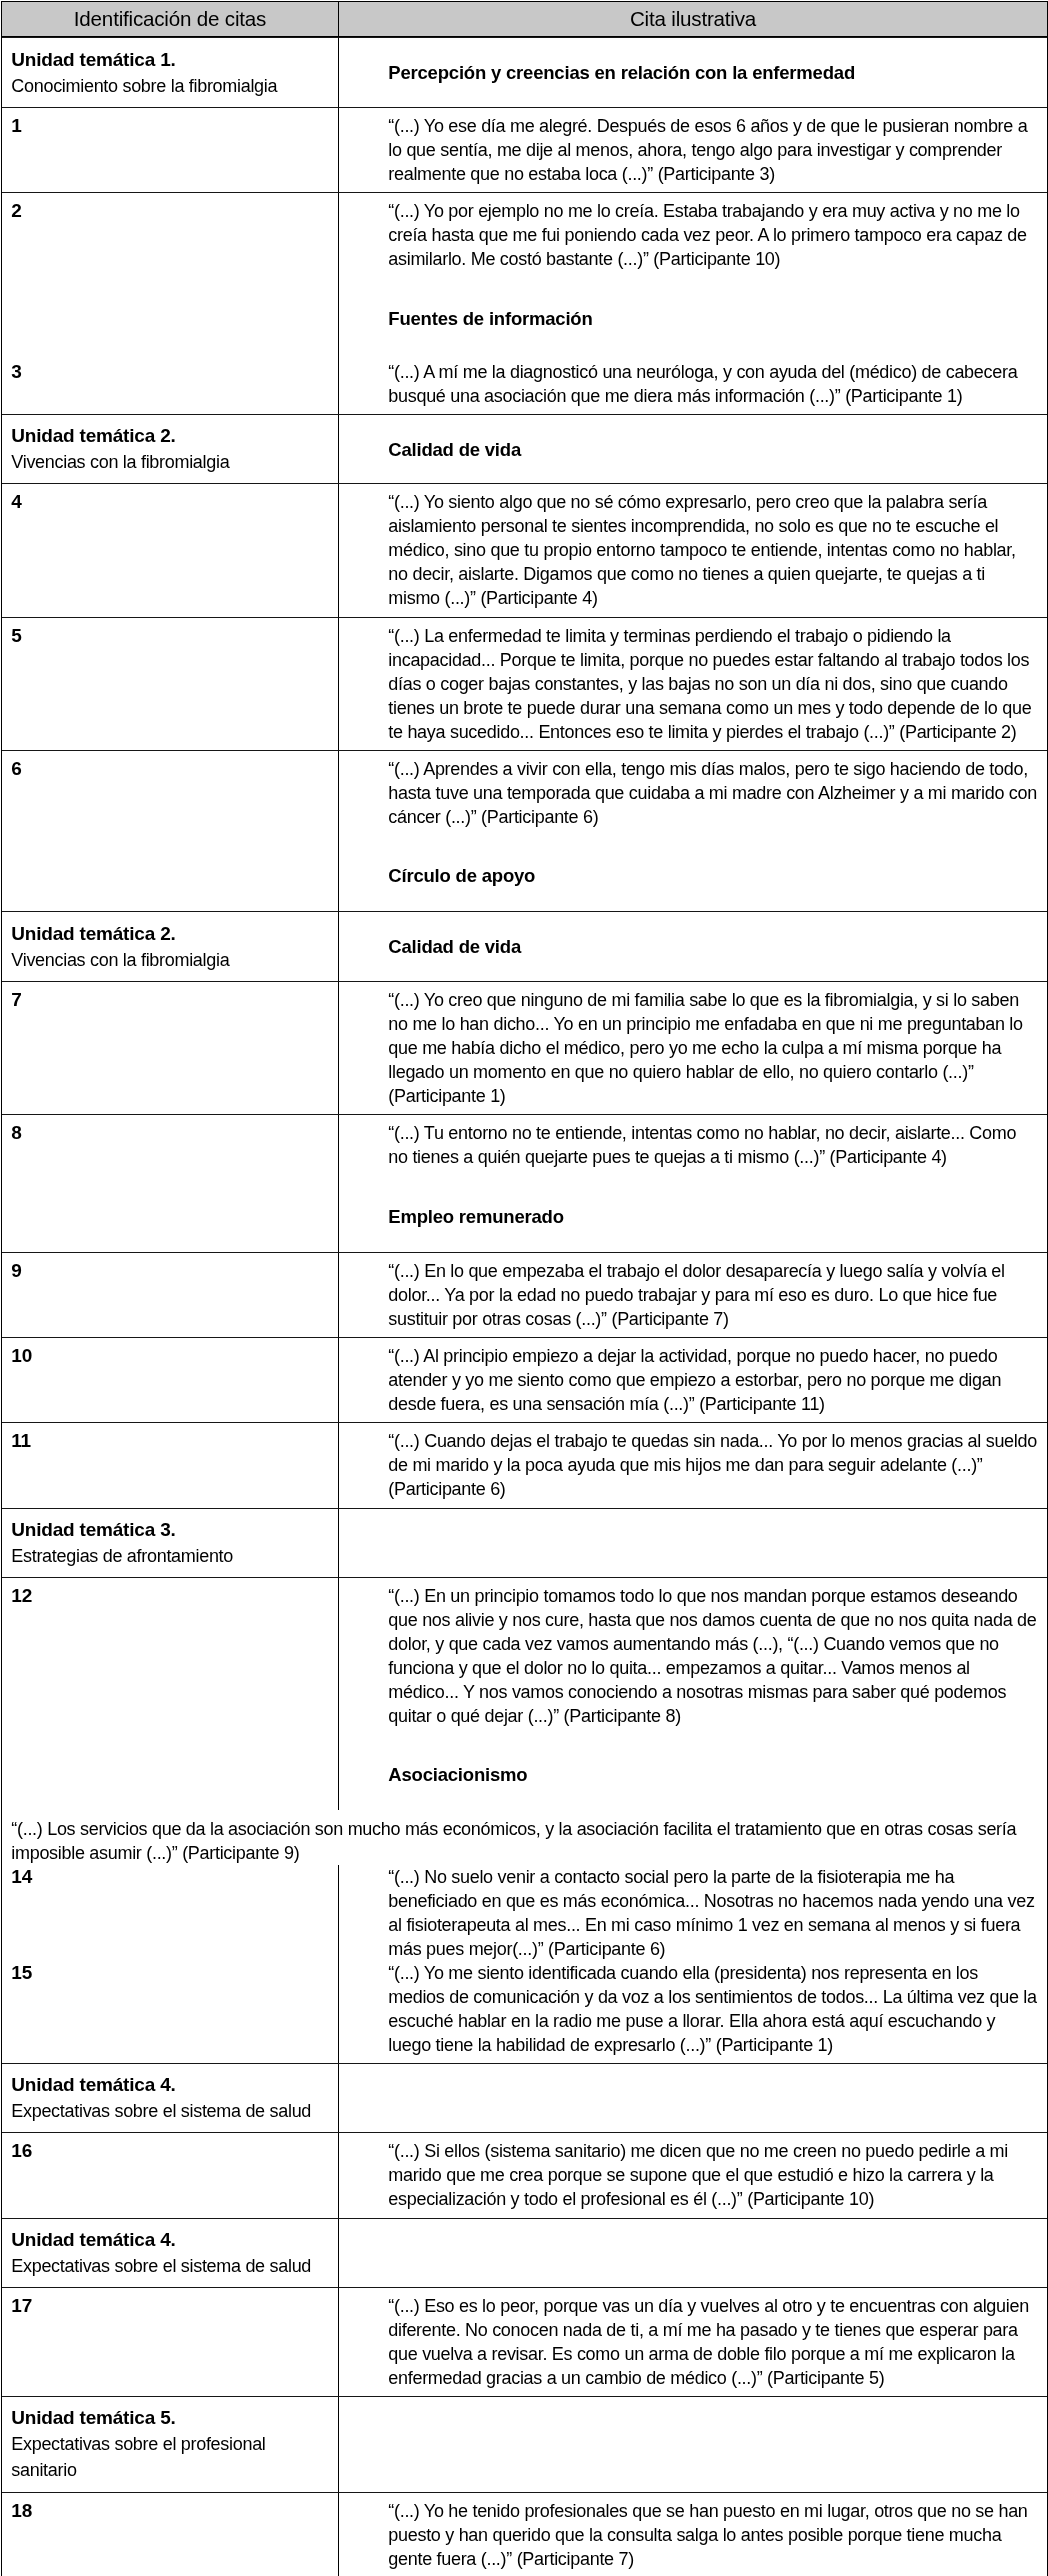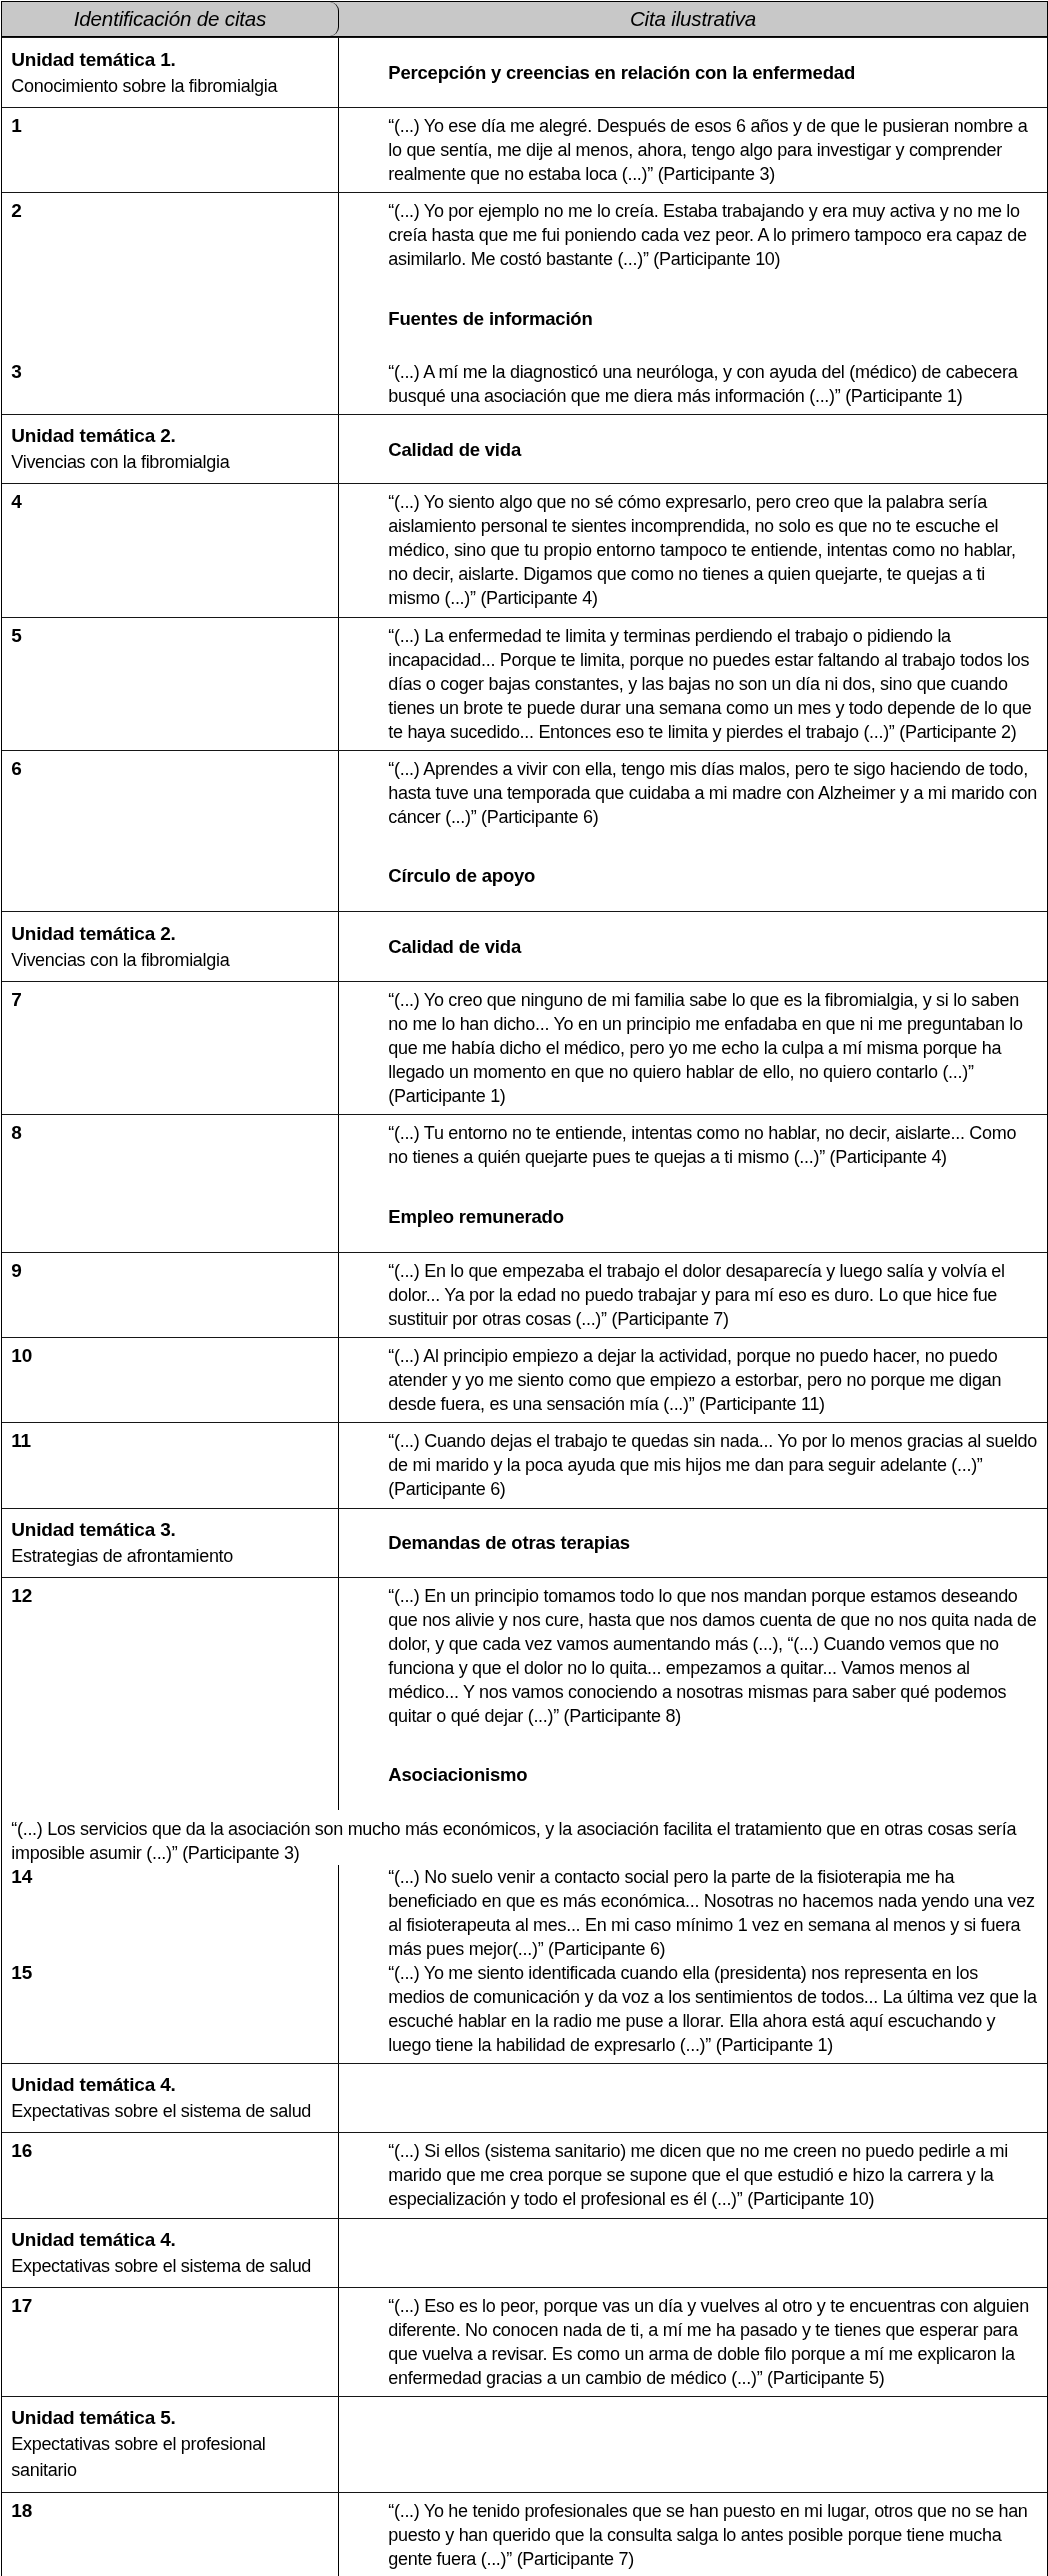--- a/index.html
+++ b/index.html
@@ -1,22 +1,22 @@
 <!DOCTYPE html>
 <html style="font-size:8.2px"><head>
 <meta charset="utf-8">
 <style>
   html,body{margin:0;padding:0;background:#ffffff;}
   body{width:1049px;font-family:"Liberation Sans","DejaVu Sans",sans-serif;color:#000;}
   .tablewrap{margin:1px;}
   .ctable{border:1.5px solid #000;border-bottom-width:3.1px;background:#fff;}
   
   .thead{display:flex;background:#c8c8c8;border-bottom:1.5px solid #000;}
-  .thead .hcell{box-sizing:border-box;padding:5.2px 6.2px;font-size:20.6px;font-style:italic;
-    display:flex;align-items:center;justify-content:center;text-align:center;letter-spacing:-0.2px;border-radius:9px;}
+  .thead .hcell{box-sizing:border-box;padding:5.2px 6.2px;font-size:20.6px;
+    display:flex;align-items:center;justify-content:center;text-align:center;letter-spacing:-0.2px;}
   .thead .h1{width:337px;flex:0 0 337px;border-right:1.5px solid #000;}
   .thead .h2{flex:1;}
   
   .row{display:flex;border-top:1.5px solid #161616;gap:40px;}
   .row:first-of-type{border-top:none;}
   .row.m{border-top:none;}
   .cl{width:337px;flex:0 0 337px;border-right:1.5px solid #000;box-sizing:border-box;padding:6.2px 9.3px;}
   .cr{flex:1;box-sizing:border-box;padding:6.2px 9.3px;}
   .row.nb .cl,.row.nb .cr{padding-bottom:0;}
   .row.nt .cl,.row.nt .cr{padding-top:0;}
@@ -192,44 +192,41 @@
       <div class="cr">
           <div class="q">“(...) Cuando dejas el trabajo te quedas sin nada... Yo por lo menos gracias al sueldo de mi marido y la poca ayuda que mis hijos me dan para seguir adelante (...)” (Participante 6)</div>
         </div>
     </div>
 
     <div class="row sec">
       <div class="cl">
         <div class="unit">Unidad temática 3.</div>
         <div class="theme">Estrategias de afrontamiento</div>
       </div>
-      <div class="cr">
-        <div class="subtheme">Demandas de otras terapias</div>
-      </div>
     </div>
 
     <div class="row">
       <div class="cl">
           <div class="num">12</div>
         </div>
       <div class="cr">
           <div class="q">“(...) En un principio tomamos todo lo que nos mandan porque estamos deseando que nos alivie y nos cure, hasta que nos damos cuenta de que no nos quita nada de dolor, y que cada vez vamos aumentando más (...), “(...) Cuando vemos que no funciona y que el dolor no lo quita... empezamos a quitar... Vamos menos al médico... Y nos vamos conociendo a nosotras mismas para saber qué podemos quitar o qué dejar (...)” (Participante 8)</div>
         </div>
     </div>
 
     <div class="row m subh">
       <div class="cl"></div>
       <div class="cr">
           <div class="sh">Asociacionismo</div>
         </div>
     </div>
 
     <div class="row m nb">
       <div class="cr">
-          <div class="q">“(...) Los servicios que da la asociación son mucho más económicos, y la asociación facilita el tratamiento que en otras cosas sería imposible asumir (...)” (Participante 3)</div>
+          <div class="q">“(...) Los servicios que da la asociación son mucho más económicos, y la asociación facilita el tratamiento que en otras cosas sería imposible asumir (...)” (Participante 9)</div>
         </div>
     </div>
 
     <div class="row m nt nb">
       <div class="cl">
           <div class="num">14</div>
         </div>
       <div class="cr">
           <div class="q">“(...) No suelo venir a contacto social pero la parte de la fisioterapia me ha beneficiado en que es más económica... Nosotras no hacemos nada yendo una vez al fisioterapeuta al mes... En mi caso mínimo 1 vez en semana al menos y si fuera más pues mejor(...)” (Participante 6)</div>
         </div>

